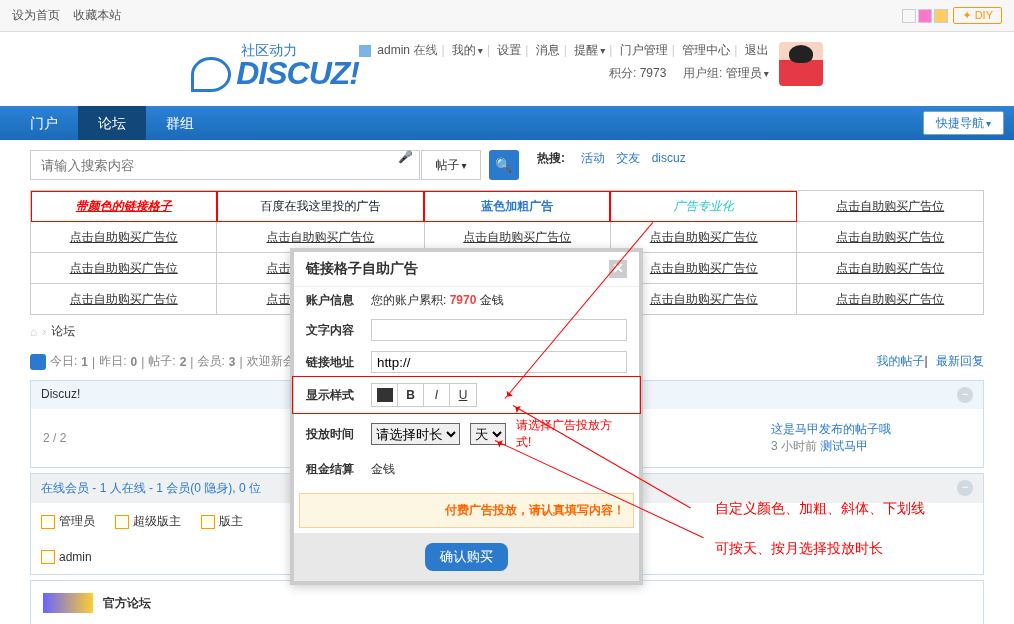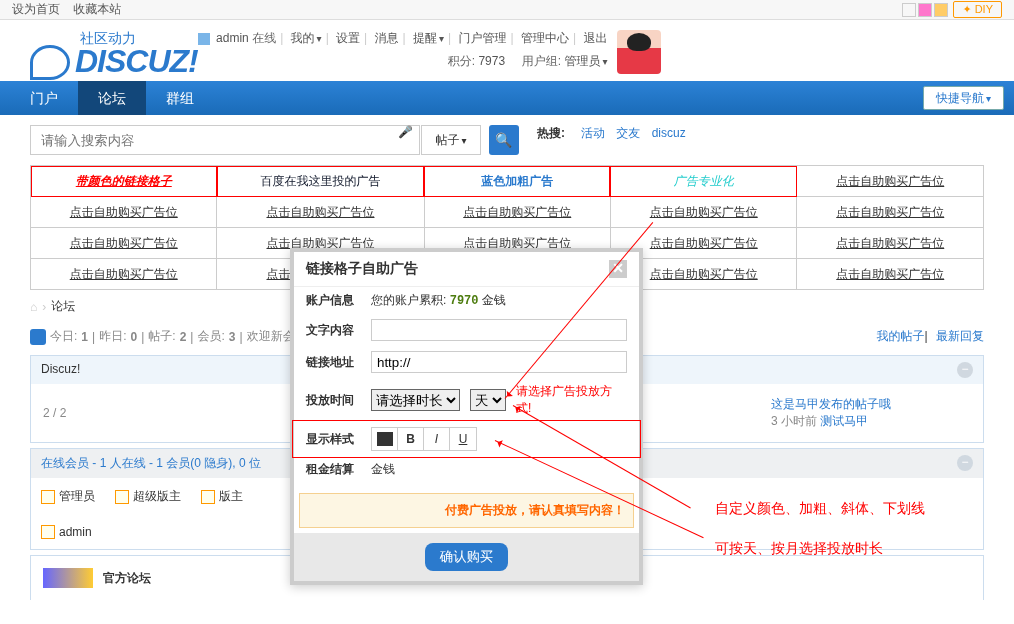--- a/index.html
+++ b/index.html
@@ -1,26 +1,26 @@
 <!DOCTYPE html>
 <html><head>
 <meta charset="utf-8">
 <style>
 * { margin: 0; padding: 0; box-sizing: border-box; font-family: "Microsoft YaHei", Arial, sans-serif; }
 body { background: #fff; font-size: 12px; color: #333; }
 a { text-decoration: none; color: #333; cursor: pointer; }
 
-.topbar { height: 20px; border-bottom: 1px solid #ddd; display: flex; justify-content: space-between; align-items: center; padding: 0 12px; background: #f7f7f7; }
+.topbar { height: 32px; border-bottom: 1px solid #ddd; display: flex; justify-content: space-between; align-items: center; padding: 0 12px; background: #f7f7f7; }
 .topbar-left a { margin-right: 10px; color: #555; }
 .topbar-right { display: flex; align-items: center; gap: 5px; }
 .diy-btn { border: 1px solid #f90; color: #f90; padding: 1px 8px; font-size: 11px; border-radius: 2px; }
 .squares { display: flex; gap: 2px; }
 .sq { width: 14px; height: 14px; border: 1px solid #ccc; }
 
-.header { display: flex; justify-content: flex-start; align-items: flex-start; padding: 10px 30px 1px; }
+.header { display: flex; justify-content: center; align-items: flex-start; padding: 10px 30px 14px; }
 .logo-area { display: flex; flex-direction: column; }
 .logo-tag { color: #2b7acd; font-size: 14px; margin-left: 50px; margin-bottom: -5px; }
 .logo-text { font-size: 32px; font-weight: bold; color: #2b7acd; font-style: italic; letter-spacing: -1px; }
 .logo-bubble { display: inline-block; width: 40px; height: 35px; border: 3px solid #2b7acd; border-radius: 50% 50% 50% 0; margin-right: 5px; vertical-align: bottom; }
 
 .userinfo { text-align: right; color: #666; }
 .userinfo-row1 { margin-bottom: 6px; }
 .userinfo a { color: #555; }
 .userinfo .sep { color: #ccc; margin: 0 4px; }
 .user-icon { display: inline-block; width: 12px; height: 12px; background: #7ab5e8; margin-right: 3px; vertical-align: middle; }
@@ -76,21 +76,21 @@
 .legend-sq { width: 14px; height: 14px; border: 1px solid #f90; background: #ffe; }
 
 
 .modal { position: absolute; top: 248px; left: 290px; width: 353px; background: #fff; border: 4px solid #ccc; box-shadow: 0 2px 10px rgba(0,0,0,0.2); }
 .modal-h { display: flex; justify-content: space-between; padding: 8px 12px; border-bottom: 1px solid #eee; }
 .modal-h span { font-weight: bold; font-size: 14px; }
 .close-btn { width: 18px; height: 18px; background: #ccc; color: #fff; text-align: center; line-height: 17px; cursor: pointer; }
 .modal-row { display: flex; align-items: center; padding: 5px 12px; gap: 10px; }
 .modal-label { width: 55px; font-weight: bold; }
 .modal-input { flex: 1; height: 22px; border: 1px solid #ccc; padding: 0 5px; }
-.acc-num { font-family: Liberation Mono, monospace; color: #4d7c0f; font-weight: bold; }
+.acc-num { font-family: Liberation Sans, sans-serif; color: #ef4444; font-weight: bold; }
 .style-row { outline: 1px solid red; outline-offset: 1px; }
 .style-btns { display: flex; border: 1px solid #ccc; }
 .style-btn { width: 26px; height: 22px; border-right: 1px solid #ccc; text-align: center; line-height: 22px; cursor: pointer; }
 .style-btn:last-child { border-right: none; }
 .color-swatch { background: #333; width: 16px; height: 14px; margin: 4px auto; display: block; }
 .b-btn { font-weight: bold; }
 .i-btn { font-style: italic; }
 .u-btn { text-decoration: underline; }
 .time-select { height: 22px; border: 1px solid #666; }
 .time-warn { color: red; }
@@ -292,38 +292,38 @@
     <span><span>您的账户累积:</span> <span class="acc-num">7970</span> <span>金钱</span></span>
   </div>
   <div class="modal-row">
     <span class="modal-label">文字内容</span>
     <input class="modal-input" style="">
   </div>
   <div class="modal-row">
     <span class="modal-label">链接地址</span>
     <input class="modal-input" value="http://" style="">
   </div>
-  <div class="modal-row">
-    <span class="modal-label">投放时间</span>
-    <select class="time-select"><option>请选择时长</option></select>
-    <select class="time-select"><option>天</option></select>
-    <span class="time-warn">请选择广告投放方式!</span>
-  </div>
   <div class="modal-row style-row">
     <span class="modal-label">显示样式</span>
     <div class="style-btns">
       <span class="style-btn">
           <span class="color-swatch"></span>
         </span>
       <span class="style-btn b-btn">B</span>
       <span class="style-btn i-btn">I</span>
       <span class="style-btn u-btn">U</span>
     </div>
   </div>
   <div class="modal-row">
+    <span class="modal-label">投放时间</span>
+    <select class="time-select"><option>请选择时长</option></select>
+    <select class="time-select"><option>天</option></select>
+    <span class="time-warn">请选择广告投放方式!</span>
+  </div>
+  <div class="modal-row">
     <span class="modal-label">租金结算</span>
     <span>金钱</span>
   </div>
   <div class="modal-banner">付费广告投放，请认真填写内容！</div>
   <div class="modal-footer">
     <button class="confirm-btn">确认购买</button>
   </div>
 </div>
 
 <div class="arrow-line" style="top:398px;left:505px;width:230px;transform:rotate(-50deg)"></div>

